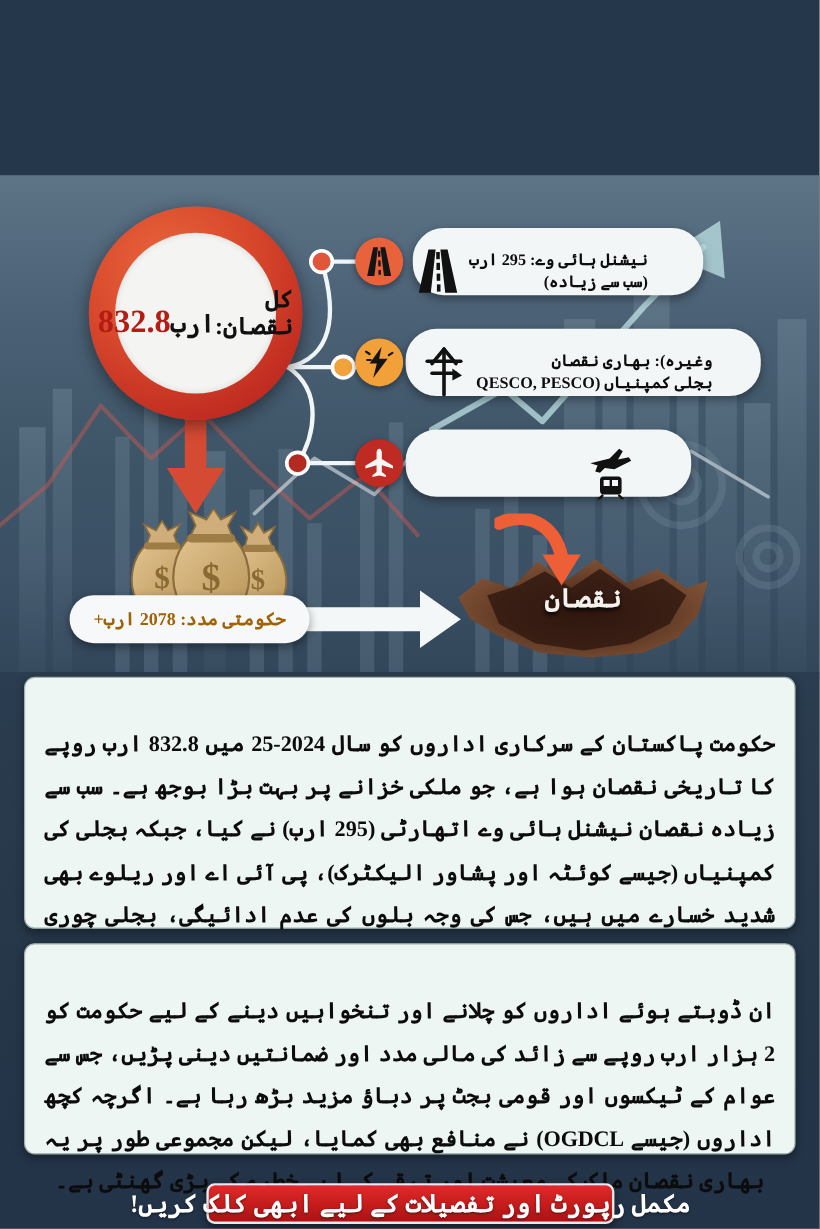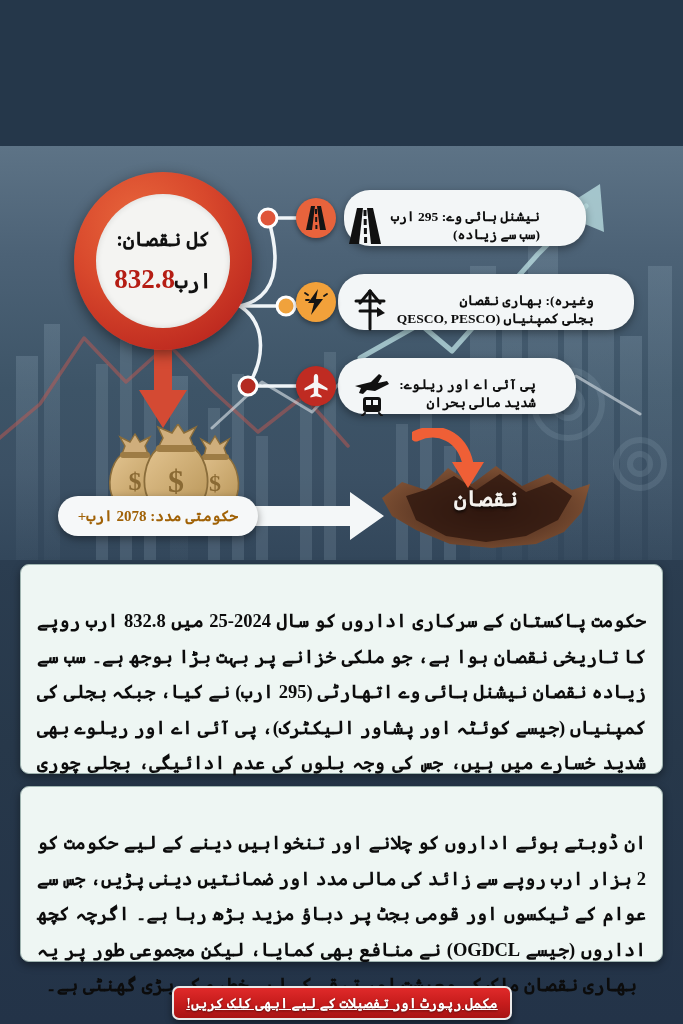--- a/index.html
+++ b/index.html
@@ -55,21 +55,21 @@
     position: absolute; z-index: 4;
     left: 74px; top: 26px; width: 178px; height: 178px;
     border-radius: 50%;
     background: radial-gradient(circle at 36% 28%, #e8663c 0%, #d8482c 42%, #bf2b20 78%, #a62119 100%);
     box-shadow: 0 4px 14px rgba(0,0,0,.45);
     display: flex; align-items: center; justify-content: center;
   }
   .total-inner {
     width: 134px; height: 134px; border-radius: 50%;
     background: #f4f4f2;
-    display: flex; flex-direction: column;
+    display: flex; flex-direction: row;
     align-items: center; justify-content: center;
     direction: rtl; line-height: 1.12;
     box-shadow: inset 0 0 6px rgba(0,0,0,.12);
   }
   .total-label { font-size: 20px; font-weight: bold; color: #111; }
   .total-value { font-size: 27px; font-weight: bold; color: #b51d14; margin-top: 14px; }
   .total-value .unit { color: #111; font-size: 21px; }
 
   
   .down-arrow {
@@ -166,22 +166,22 @@
     position: absolute; left: 172px; top: 986px;
     width: 340px; height: 34px;
     border-radius: 7px;
     background: linear-gradient(180deg, #e02a2a 0%, #c61c1c 52%, #a81414 100%);
     border: 2px solid #e9e9e9;
     box-shadow: 0 3px 7px rgba(0,0,0,.45);
     display: flex; align-items: center; justify-content: center;
     direction: rtl; cursor: pointer;
   }
   .cta-text {
-    font-size: 14px; font-weight: bold; color: #ffffff;
-    white-space: nowrap; text-shadow: 0 1px 2px rgba(0,0,0,.5); text-decoration: underline;
+    font-size: 21px; font-weight: bold; color: #ffffff;
+    white-space: nowrap; text-shadow: 0 1px 2px rgba(0,0,0,.5);
   }
 </style>
 </head>
 <body>
 
 <div id="page">
 
 
   <div class="scene">
 
@@ -321,24 +321,20 @@
         <polygon points="15,1 5,15 11,15 8,27 20,11 13,11" fill="#141414"></polygon>
         <g stroke="#141414" stroke-width="1.8" stroke-linecap="round">
           <line x1="2" y1="5" x2="5" y2="7"></line>
           <line x1="24" y1="6" x2="21" y2="8"></line>
           <line x1="3" y1="12" x2="6" y2="12"></line>
         </g>
       </svg>
     </div>
 
     <div class="pill" id="pill-pia">
-      <div class="pill-text">
-        <div>پی آئی اے اور ریلوے:</div>
-        <div>شدید مالی بحران</div>
-      </div>
       <span class="pill-icon">
         <svg width="40" height="44" viewBox="0 0 40 44" xmlns="http://www.w3.org/2000/svg">
           <path d="M4 14 L20 10 L28 2 L31 4 L27 11 L36 9 L38 12 L24 19 L16 18 L12 22 L8 21 L10 16 Z" fill="#111"></path>
           <g fill="#111">
             <rect x="12" y="25" width="18" height="15" rx="3"></rect>
           </g>
           <g fill="#f3f6f7">
             <rect x="15" y="28" width="5" height="5"></rect>
             <rect x="22" y="28" width="5" height="5"></rect>
           </g>

